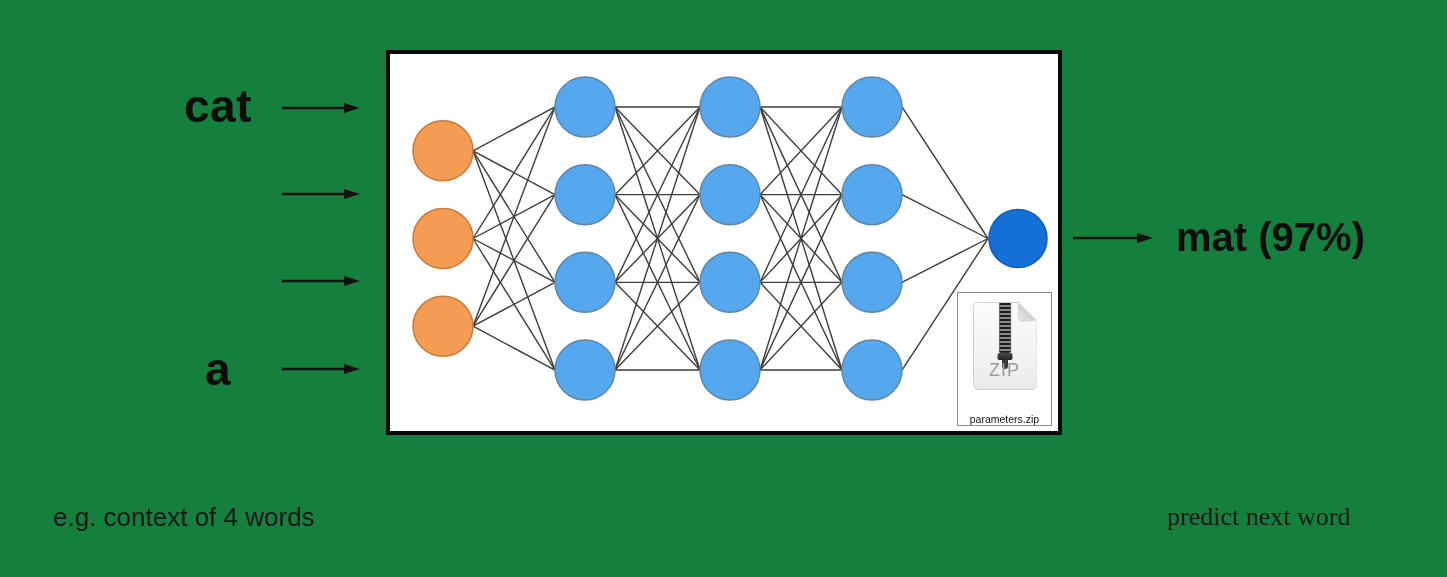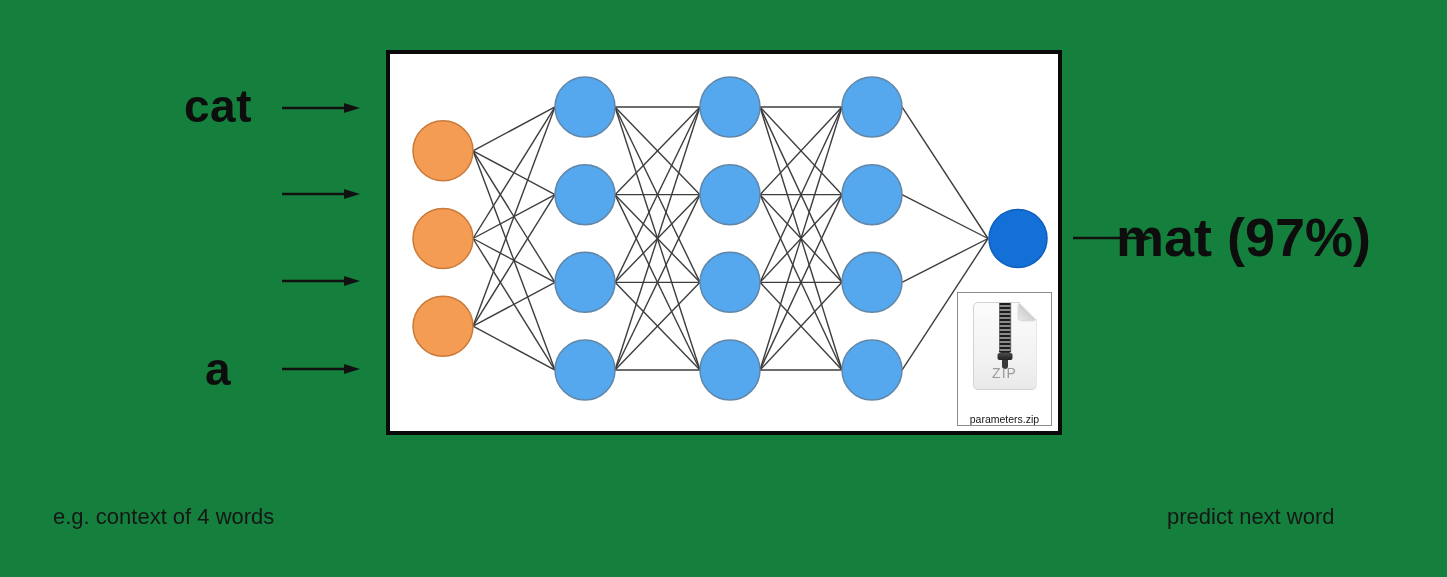--- a/index.html
+++ b/index.html
@@ -98,61 +98,61 @@
     position: absolute;
     top: 57px; left: 50%;
     transform: translateX(-50%);
     width: 6px; height: 9px;
     background: #3a3a3a;
     border-radius: 0 0 3px 3px;
   }
   .zip-badge {
     position: absolute;
     left: 0; right: 0; bottom: 8px;
-    font-size: 14px;
+    font-size: 18px;
     letter-spacing: 1px;
     color: #9b9b9b;
   }
   .zip-filename {
     position: absolute;
     left: 0; right: 0; bottom: 0;
     font-size: 10.5px;
     color: #141414;
   }
 
   
   .out-arrow {
     position: absolute;
     left: 1072px; top: 238px;
     transform: translateY(-50%);
     width: 84px; height: 16px;
   }
   .prediction {
     position: absolute;
-    left: 1116px; top: 238px;
+    left: 1176px; top: 238px;
     transform: translateY(-52%);
     font-weight: 700;
-    font-size: 54px;
+    font-size: 40px;
     white-space: nowrap;
     color: #0d0d0d;
     line-height: 1;
     text-align: center;
   }
 
   
   .caption {
     position: absolute;
     top: 517px;
     transform: translateY(-50%);
-    font-size: 22px;
+    font-size: 26px;
     color: #161616;
     white-space: nowrap;
   }
   .caption-left  { left: 53px; }
-  .caption-right { left: 1167px; }
+  .caption-right { left: 1167px; font-family: Liberation Serif, serif; }
 </style>
 </head>
 <body>
 
 <div class="canvas">
 
   <div class="word-row" style="top:106px">cat</div>
   <svg class="in-arrow" style="top:108px" viewBox="0 0 82 16">
     <line x1="1" y1="8" x2="64" y2="8" stroke="#111" stroke-width="2.4"></line>
       <path d="M63 3 L79 8 L63 13 Z" fill="#111"></path>

